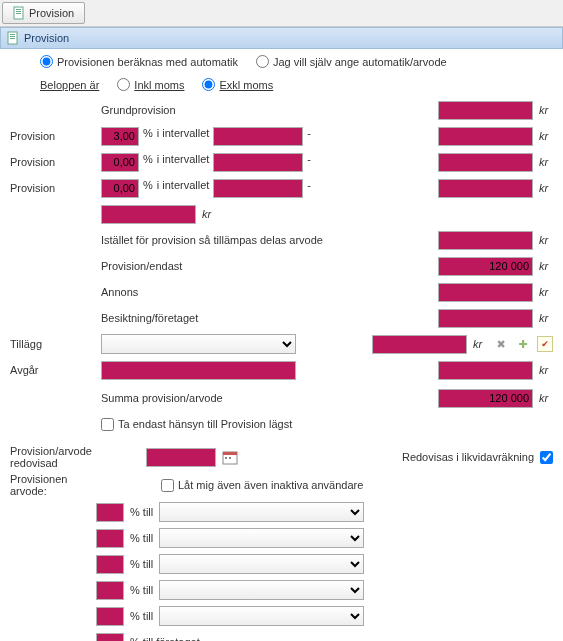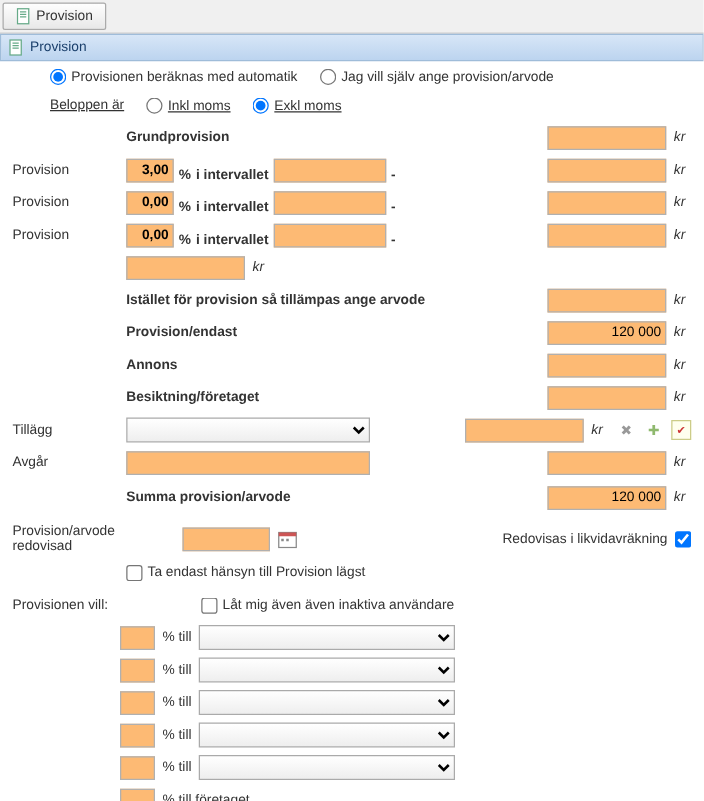--- a/index.html
+++ b/index.html
@@ -3,28 +3,28 @@
 <meta charset="utf-8">
 <style>
 * { box-sizing: border-box; margin: 0; padding: 0; }
 body { font-family: Tahoma, Arial, sans-serif; font-size: 11px; color: #333; background: #fff; width: 563px; }
 .tab-bar { background: #f0f0f0; padding: 2px; border-bottom: 1px solid #ccc; }
 .tab { display: inline-flex; align-items: center; gap: 4px; padding: 3px 10px; background: linear-gradient(#fefefe, #e8e8e8); border: 1px solid #aaa; border-radius: 2px; cursor: pointer; }
 .tab .doc-icon, .section-head .doc-icon { width: 12px; height: 14px; display: inline-block; }
 .doc-icon svg { width: 100%; height: 100%; }
 .section-head { background: linear-gradient(#d7e6f7, #bcd4ef); border: 1px solid #9fbcd9; padding: 3px 6px; display: flex; align-items: center; gap: 5px; color: #1a3f6b; font-weight: normal; }
 .content { padding: 6px 10px; }
-.radio-row { display: flex; align-items: flex-start; gap: 18px; margin-bottom: 10px; padding-left: 30px; }
+.radio-row { display: flex; align-items: flex-end; gap: 18px; margin-bottom: 10px; padding-left: 30px; }
 .radio-row label, .chk-row label { display: flex; align-items: center; gap: 4px; cursor: pointer; }
 input[type=radio], input[type=checkbox] { margin: 0; }
 .row { display: flex; align-items: center; gap: 6px; margin-bottom: 4px; min-height: 22px; }
 .col-label { width: 85px; }
-.col-mid { flex: 1; display: flex; align-items: flex-end; gap: 4px; font-weight: bold; }
+.col-mid { flex: 1; display: flex; align-items: flex-start; gap: 4px; }
 .unit { width: 14px; font-style: italic; }
-input[type=text] { border: 1px solid #b0b0b0; padding: 2px 3px; font: inherit; background: #fdba74; height: 19px; }
+input[type=text] { border: 1px solid #b0b0b0; padding: 2px 3px; font: inherit; background: #be185d; height: 19px; }
 .num-sm { width: 38px; text-align: right; }
 .interval { width: 90px; }
 .amt { width: 95px; text-align: right; }
 .readonly { background: #f7f7f7; border-color: #ccc; }
 select { border: 1px solid #aaa; background: linear-gradient(#fff,#eee); font: inherit; height: 20px; width: 195px; }
 select.user { width: 205px; }
 .icon-btn { width: 16px; height: 16px; display: inline-flex; align-items: center; justify-content: center; cursor: pointer; color: #999; }
 .icon-btn.plus { color: #8fb96e; }
 .icon-btn.check { border: 1px solid #cc8; background: #ffffee; color: #c33; font-size: 9px; }
 .shares { margin-top: 4px; }
@@ -64,21 +64,21 @@
 
 <div class="content">
 
   <div class="radio-row">
     <label>
       <input type="radio" name="calc" checked="" style="">
       <span>Provisionen beräknas med automatik</span>
     </label>
     <label>
       <input type="radio" name="calc" style="">
-      <span>Jag vill själv ange provision/arvode</span>
+      <span>Jag vill själv ange automatik/arvode</span>
     </label>
   </div>
 
   <div class="radio-row small-gap">
     <span>Beloppen är</span>
     <label>
       <input type="radio" name="moms" style="">
       <span>Inkl moms</span>
     </label>
     <label>
@@ -135,21 +135,21 @@
 
   <div class="row">
     <div class="col-label"></div>
     <input type="text" class="amt" value="" style="">
     <span class="unit">kr</span>
   </div>
 
   <div class="row">
     <div class="col-label"></div>
     <div class="col-mid">
-        <span>Istället för provision så tillämpas ange arvode</span>
+        <span>Istället för provision så tillämpas delas arvode</span>
       </div>
     <input type="text" class="amt" value="" style="">
     <span class="unit">kr</span>
   </div>
 
   <div class="row">
     <div class="col-label"></div>
     <div class="col-mid">
         <span>Provision/endast</span>
       </div>
@@ -196,48 +196,48 @@
     <span class="unit">kr</span>
   </div>
 
   <div class="row" style="margin-top:6px">
     <div class="col-label"></div>
     <div class="col-mid">
         <span>Summa provision/arvode</span>
       </div>
     <input type="text" class="amt readonly" readonly="" value="120 000" style="">
     <span class="unit">kr</span>
+  </div>
+
+  <div class="row chk-row">
+    <div class="col-label"></div>
+    <label>
+      <input type="checkbox" style="">
+      <span>Ta endast hänsyn till Provision lägst</span>
+    </label>
   </div>
 
   <div class="row" style="margin-top:10px">
     <span style="width:130px">Provision/arvode redovisad</span>
     <input type="text" style="width: 70px;" value="">
     <span class="cal-icon">
       <svg viewBox="0 0 16 16">
           <rect x="1" y="3" width="14" height="12" fill="#fff" stroke="#888"></rect>
           <rect x="1" y="3" width="14" height="3" fill="#c55"></rect>
           <rect x="3" y="8" width="2" height="2" fill="#888"></rect>
           <rect x="7" y="8" width="2" height="2" fill="#888"></rect>
         </svg>
     </span>
     <span style="flex:1"></span>
     <span>Redovisas i likvidavräkning</span>
     <input type="checkbox" checked="" style="">
   </div>
 
-  <div class="row chk-row">
-    <div class="col-label"></div>
-    <label>
-      <input type="checkbox" style="">
-      <span>Ta endast hänsyn till Provision lägst</span>
-    </label>
-  </div>
-
-  <div class="row">
-    <span style="width:95px">Provisionen vill:</span>
+  <div class="row">
+    <span style="width:95px">Provisionen arvode:</span>
     <span style="width:44px"></span>
     <label style="display:flex;align-items:center;gap:4px">
       <input type="checkbox" style="">
       <span>Låt mig även även inaktiva användare</span>
     </label>
   </div>
 
   <div class="shares">
     <div class="row">
       <span style="width:80px"></span>

